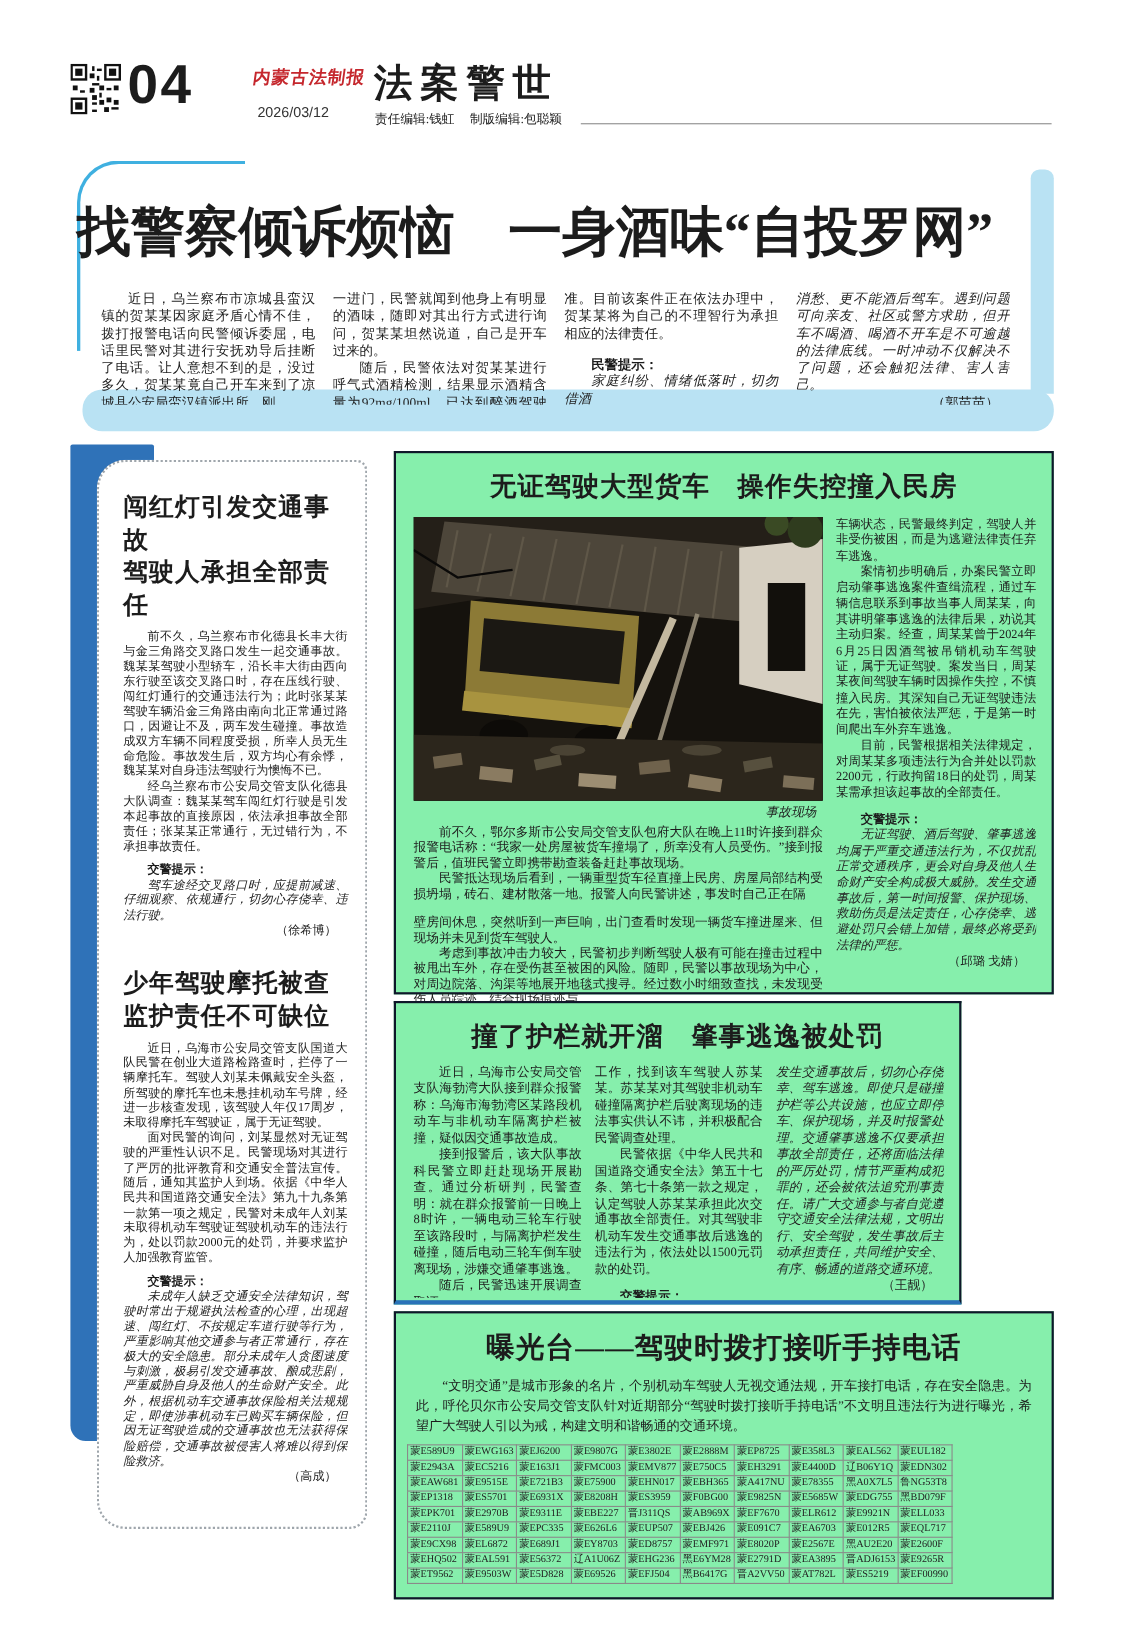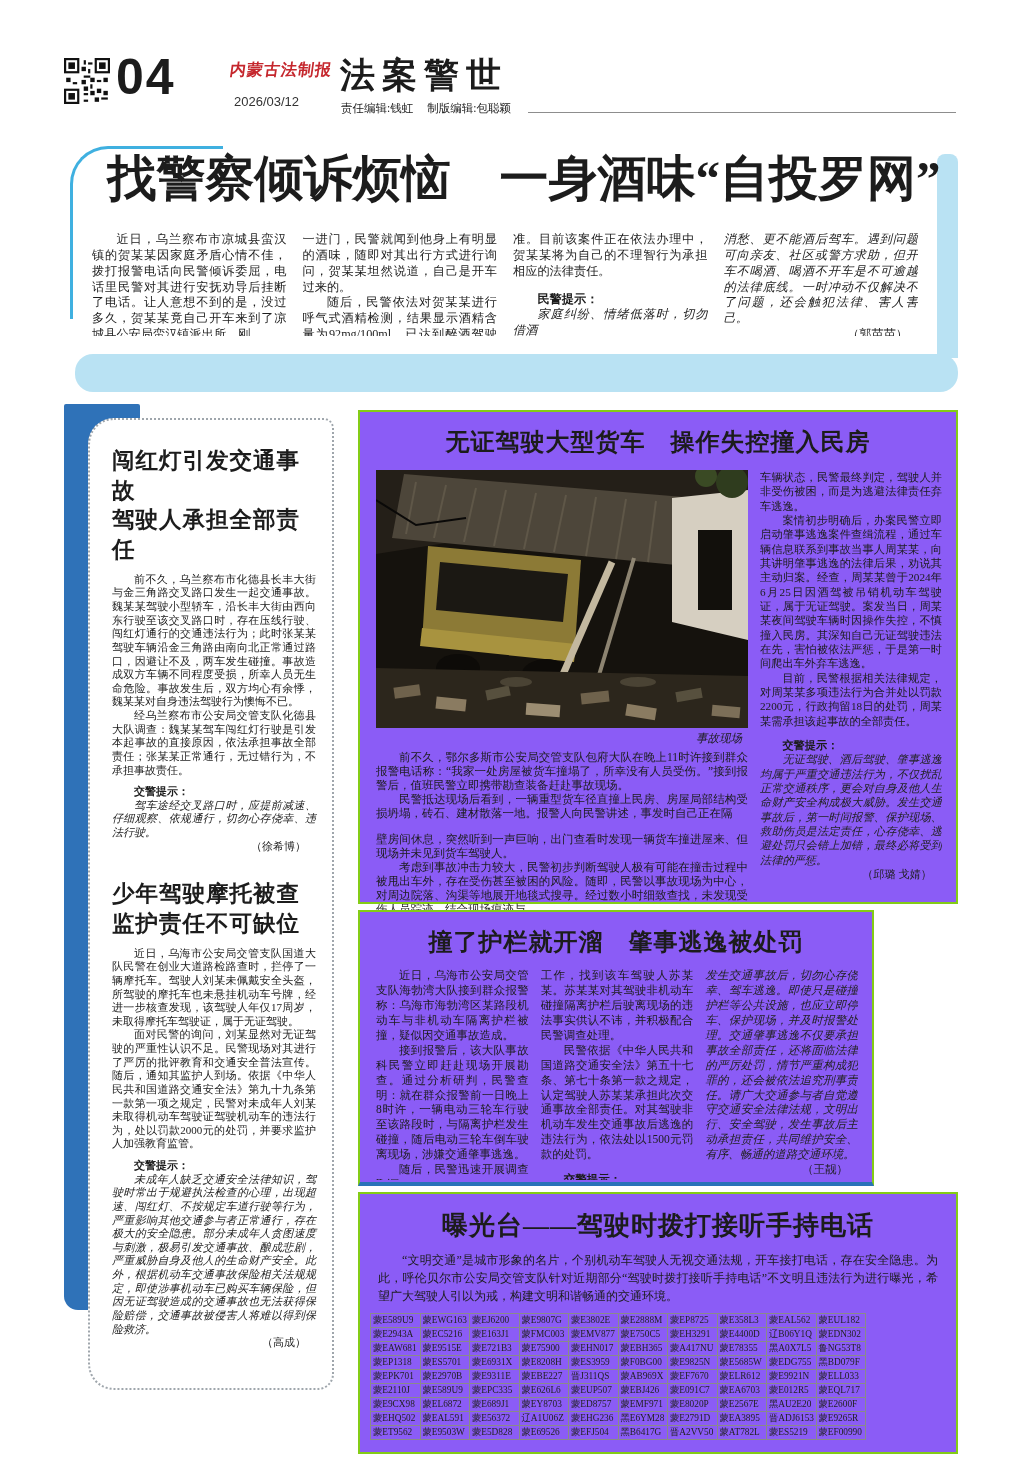--- a/index.html
+++ b/index.html
@@ -26,39 +26,39 @@
 
   
   .lead{left:70px;top:146px;width:888px;height:246px;background:#fff;}
   .lead-arc{position:absolute;left:0;top:0;width:150px;height:170px;
             border-top:3px solid #3fb0e0;border-left:3px solid #3fb0e0;
             border-top-left-radius:38px;}
   .lead-ribbon-right{position:absolute;right:0;top:8px;width:21px;bottom:34px;
             background:#b9e2f3;border-radius:8px 8px 0 0;}
   .lead-ribbon-bottom{position:absolute;left:5px;right:0;bottom:0;height:38px;
             background:#b9e2f3;border-radius:18px;}
-  .lead-headline{position:relative;text-align:center;
-            font-size:49px;font-weight:900;letter-spacing:0px;padding-left:20px;}
+  .lead-headline{position:relative;margin-top:32px;
+            font-size:49px;font-weight:900;letter-spacing:0px;}
   .lead-cols{position:relative;display:flex;gap:16px;padding:20px 40px 0 22px;}
   .lead-cols .col{flex:1;font-size:12.2px;line-height:1.3;overflow:hidden;height:104px;}
 
   
   .left-bar{left:64px;top:404px;width:76px;height:906px;background:#2f72b8;
             border-radius:2px 2px 10px 14px;}
   .left-card{left:88px;top:418px;width:246px;height:972px;background:#fff;
             border:2px dotted #9fa6ac;border-radius:26px 10px 16px 26px;
             padding:26px 16px 14px 22px;box-sizing:border-box;overflow:hidden;}
   .lc-title{font-size:22.5px;font-weight:900;line-height:1.32;letter-spacing:1px;margin:0 0 8px 0;}
   .lc-body{font-size:11px;line-height:1.24;}
   .lc-body p{margin:0;}
   .lc-gap{height:26px;}
   .lc-small-gap{height:8px;}
 
   
-  .rbox{background:#8b5cf6;border:2px solid #84cc16;box-sizing:border-box;}
+  .rbox{background:#86efac;border:2px solid #0f172a;box-sizing:border-box;}
   .truck-box{left:358px;top:410px;width:600px;height:494px;}
   .rail-box{left:358px;top:910px;width:516px;height:276px;border-bottom:4px solid #2a72b8;}
   .expo-box{left:358px;top:1192px;width:600px;height:262px;}
   .rbox-title{text-align:center;font-size:24px;font-weight:900;margin-top:14px;letter-spacing:1px;}
   .expo-title{font-size:26px;}
 
   .truck-flex{display:flex;padding:12px 14px 0 16px;}
   .truck-left{width:372px;}
   .photo-frame{width:372px;height:258px;overflow:hidden;background:#15120d;}
   .photo-caption{text-align:right;font-size:11.5px;font-style:italic;margin:3px 6px 4px 0;}

